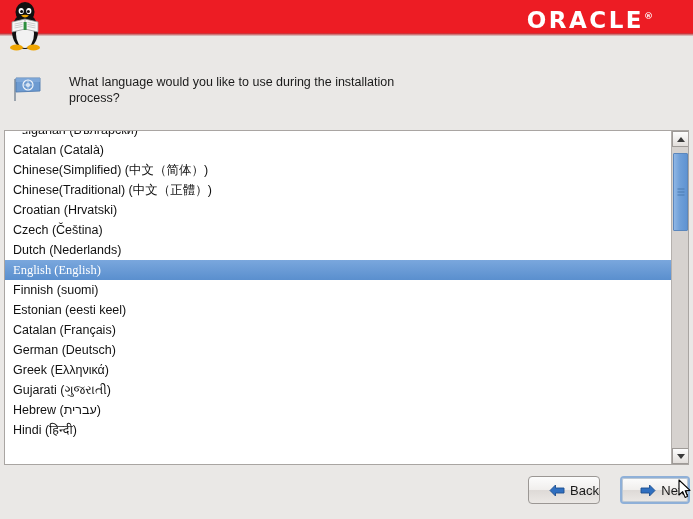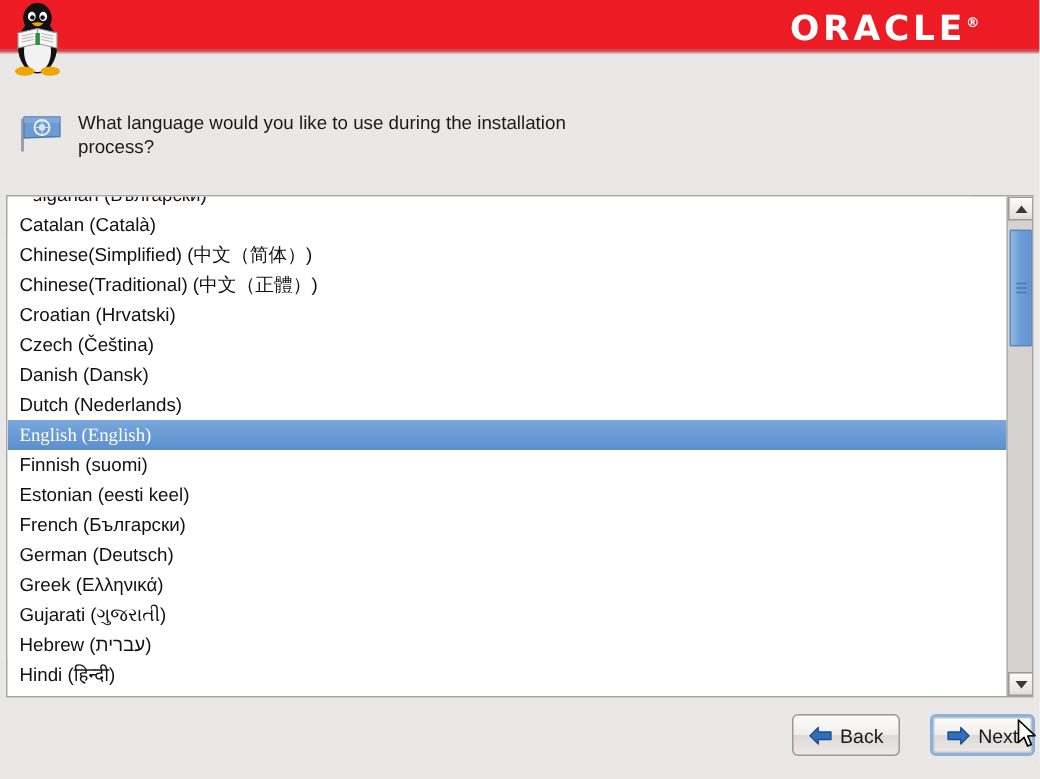--- a/index.html
+++ b/index.html
@@ -48,21 +48,21 @@
     position: absolute; left: 0; top: 62px;
     width: 693px; height: 56px;
     display: flex; align-items: flex-start;
   }
   .flag-icon {
     margin-left: 11px; margin-top: 9px;
     width: 32px; height: 32px;
     flex: 0 0 auto;
   }
   .question-text {
-    margin-left: 9px; margin-top: 12px;
+    margin-left: 26px; margin-top: 12px;
     font-size: 12.5px;
     color: #1a1a1a;
     line-height: 16px;
     max-width: 330px;
   }
 
   
   .list-frame {
     position: absolute; left: 4px; top: 130px;
     width: 685px; height: 335px;
@@ -139,21 +139,21 @@
   .footer {
     position: absolute; left: 0; bottom: 0;
     width: 693px; height: 53px;
   }
   .btn {
     position: absolute;
     height: 28px;
     background: linear-gradient(to bottom, #fcfcfc 0%, #f1efed 48%, #dedad7 52%, #ebe8e5 100%);
     border: 1px solid #9b9794;
     border-radius: 4px;
-    display: flex; align-items: center; justify-content: center;
+    display: flex; align-items: center; justify-content: flex-end;
     gap: 5px;
     font-size: 13px;
     color: #1a1a1a;
     cursor: pointer;
   }
   .btn-back { left: 528px; top: 476px; width: 72px; }
   .btn-next { left: 620px; top: 476px; width: 70px; }
   .btn-next.focused {
     border: 2px solid #8fb0d8;
     box-shadow: 0 0 0 1px #bcc8d4 inset;
@@ -213,26 +213,25 @@
 
   <div class="list-frame">
     <div class="list-viewport">
       <div class="list-inner" id="list-inner">
           <div class="lang-row"><span>Bulgarian (Български)</span></div>
           <div class="lang-row"><span>Catalan (Català)</span></div>
           <div class="lang-row"><span>Chinese(Simplified) (中文（简体）)</span></div>
           <div class="lang-row"><span>Chinese(Traditional) (中文（正體）)</span></div>
           <div class="lang-row"><span>Croatian (Hrvatski)</span></div>
           <div class="lang-row"><span>Czech (Čeština)</span></div>
-          <div class="lang-row"><span>Danish (Dansk)</span></div>
           <div class="lang-row"><span>Dutch (Nederlands)</span></div>
           <div class="lang-row selected"><span>English (English)</span></div>
           <div class="lang-row"><span>Finnish (suomi)</span></div>
           <div class="lang-row"><span>Estonian (eesti keel)</span></div>
-          <div class="lang-row"><span>French (Български)</span></div>
+          <div class="lang-row"><span>Catalan (Français)</span></div>
           <div class="lang-row"><span>German (Deutsch)</span></div>
           <div class="lang-row"><span>Greek (Ελληνικά)</span></div>
           <div class="lang-row"><span>Gujarati (ગુજરાતી)</span></div>
           <div class="lang-row"><span>Hebrew (עברית)</span></div>
           <div class="lang-row"><span>Hindi (हिन्दी)</span></div>
         </div>
     </div>
 
     <div class="scrollbar">
       <div class="sb-btn up">

